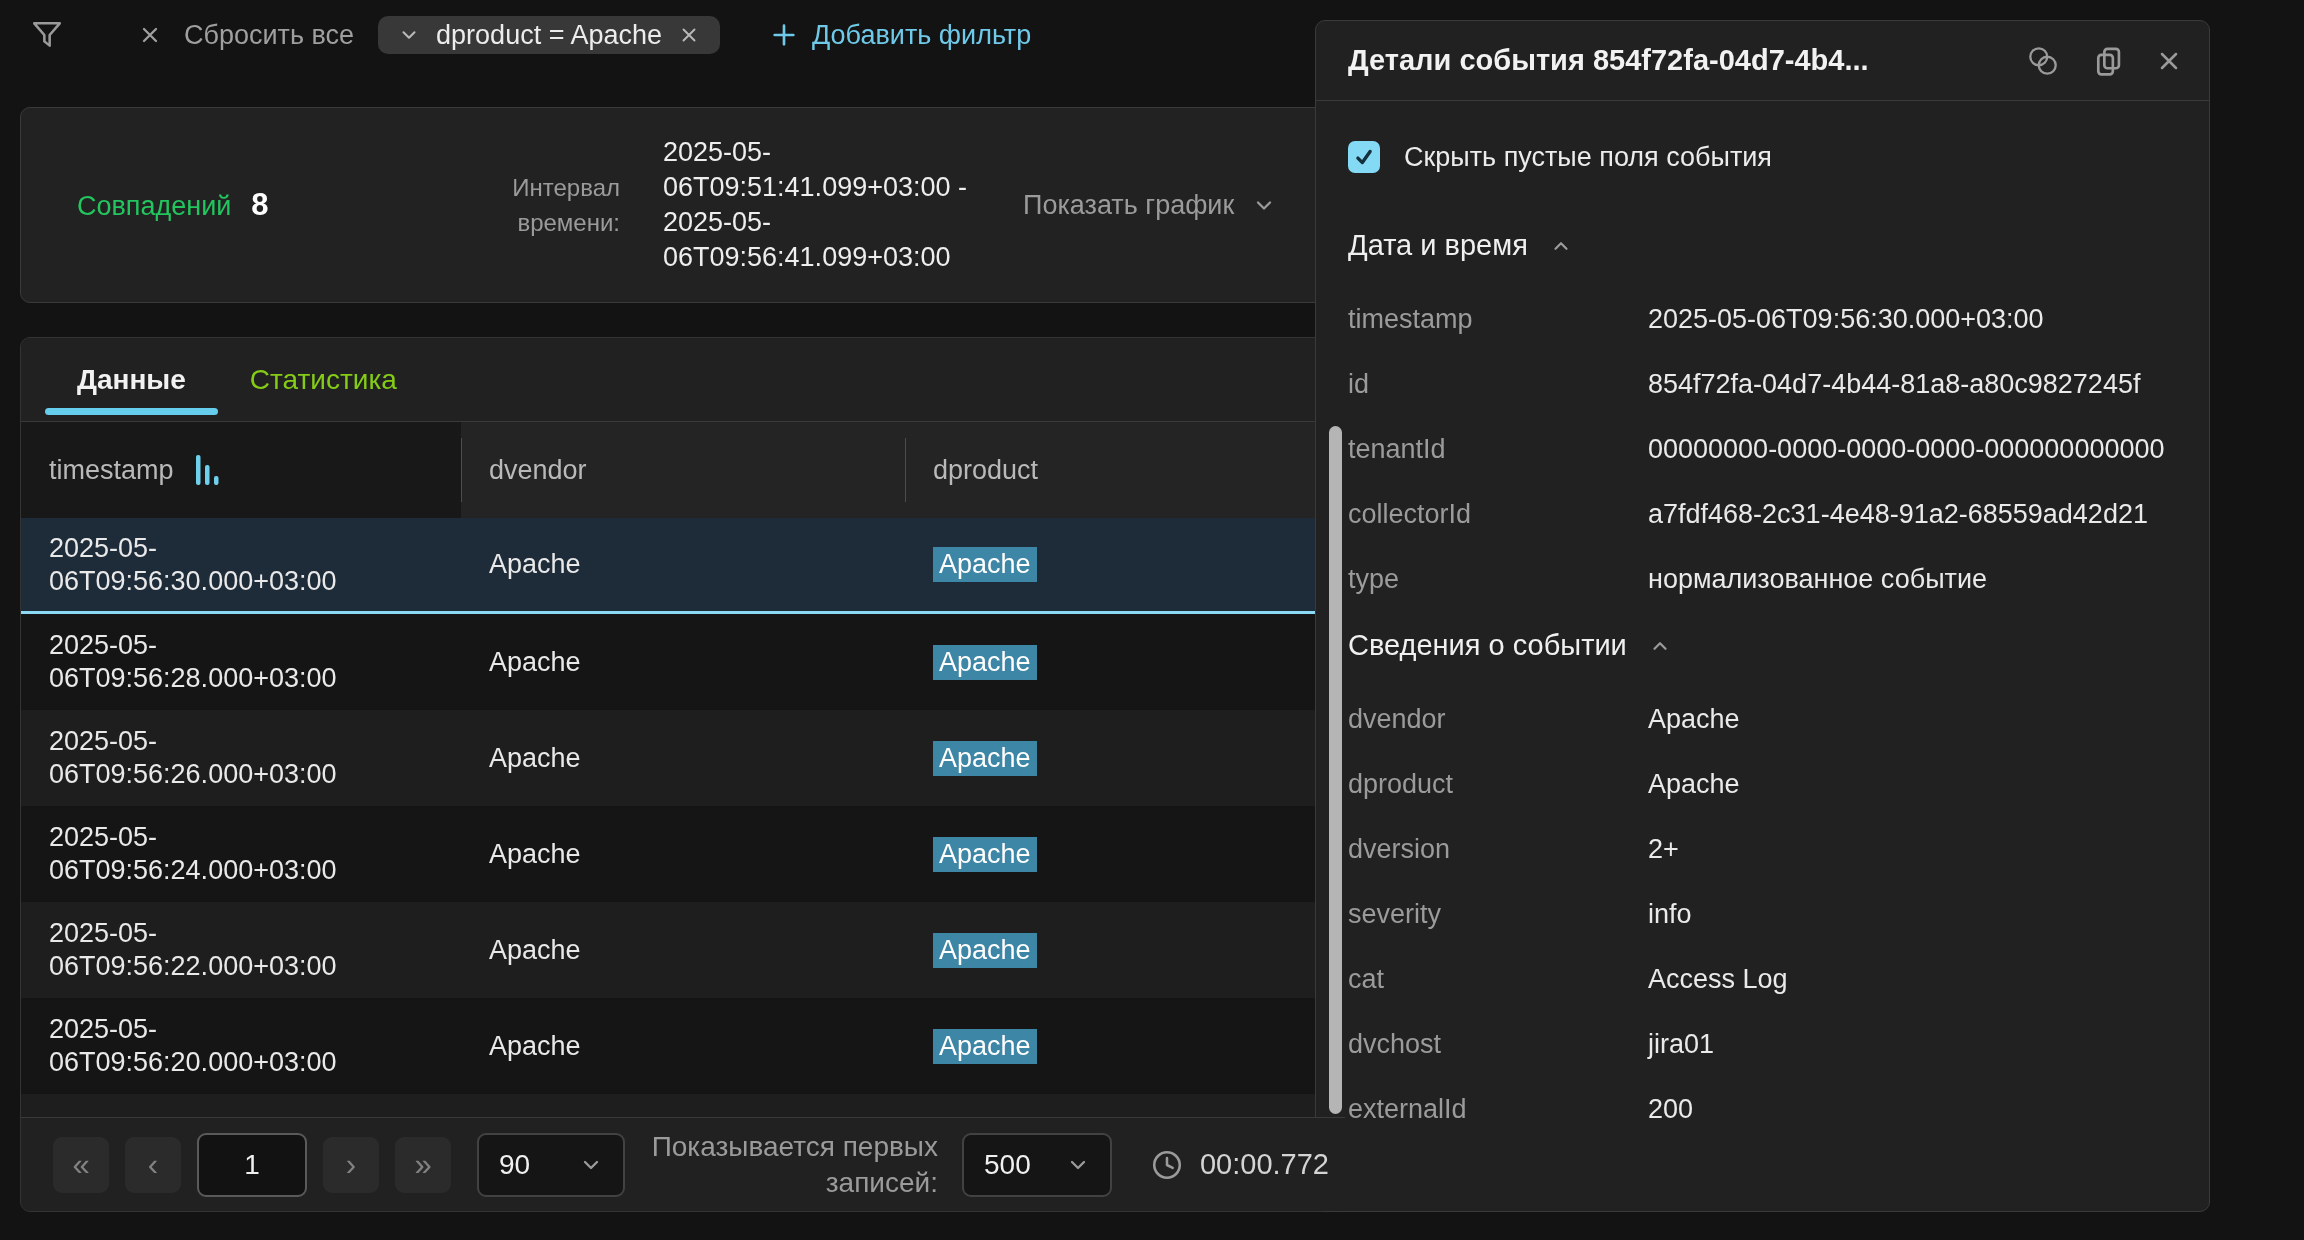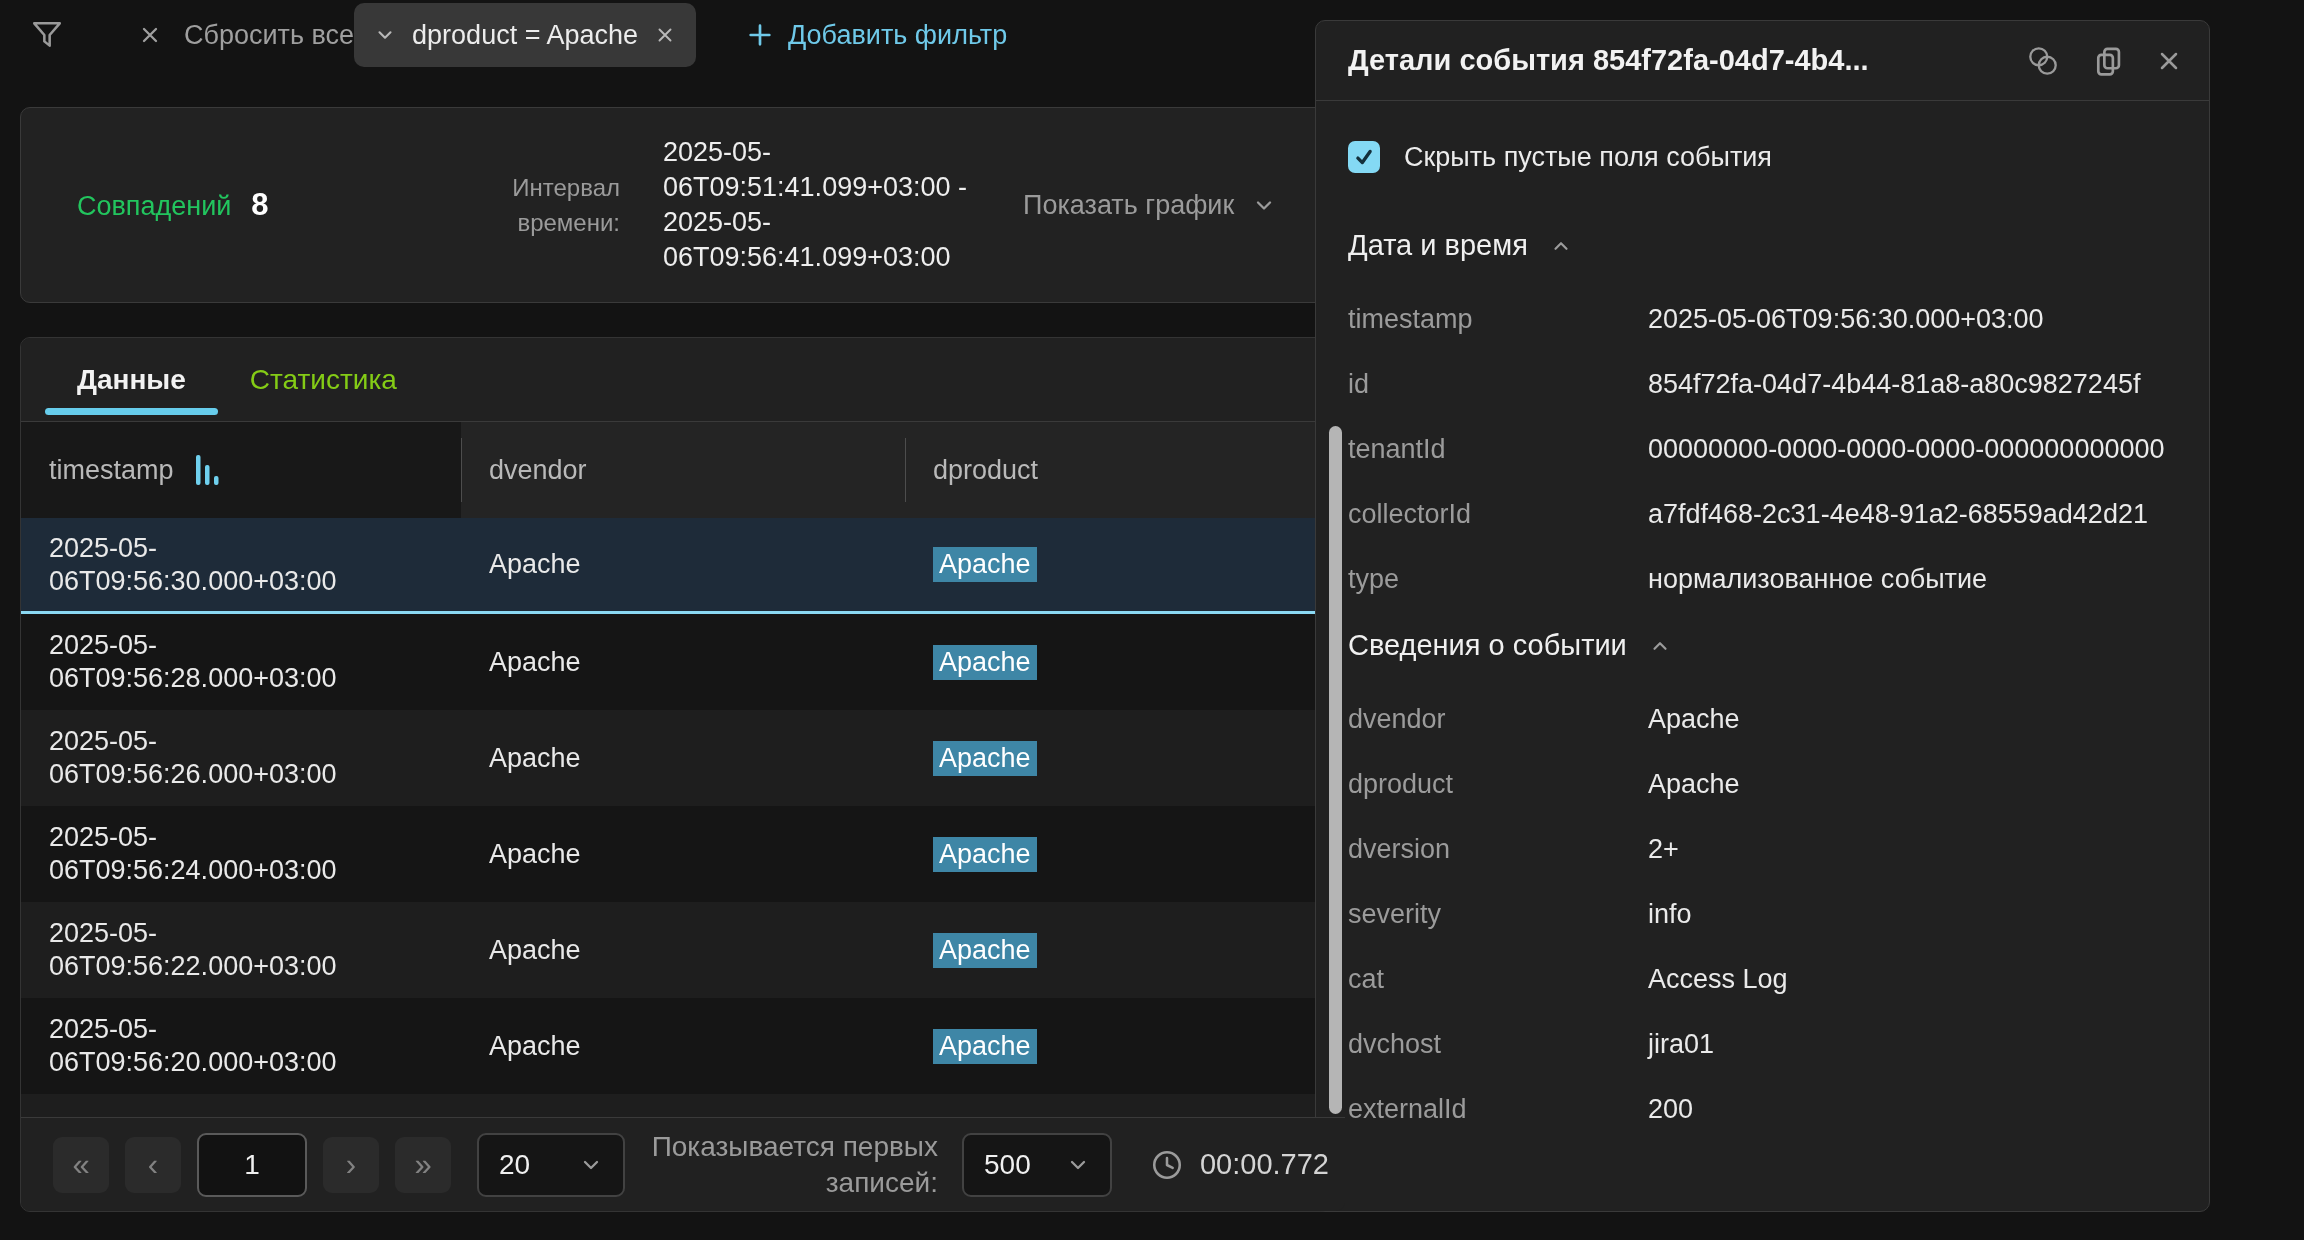--- a/index.html
+++ b/index.html
@@ -5,21 +5,21 @@
   * { margin:0; padding:0; box-sizing:border-box; }
   html,body { background:#101010; }
   body { font-family:"Liberation Sans","DejaVu Sans",sans-serif; }
   #app { position:relative; width:2304px; height:1240px; background:#131313; overflow:hidden; color:#e8e8e8;padding-left:21px; }
 
   
   #topbar { position:absolute; left:20px; top:0; width:1326px; height:70px; display:flex; align-items:center; }
   .funnel { margin-left:10px; color:#9a9a9a; display:flex; }
   .reset-group { margin-left:74px; display:flex; align-items:center; gap:22px; color:#9f9f9f; font-size:27px; cursor:default; }
   .reset-group .xi { display:flex; color:#9f9f9f; }
-  .chip { height:64px; background:#383838; border-radius:10px; display:flex; align-items:center; padding:0 20px; gap:16px; font-size:27px; color:#ececec; }
+  .chip { margin-left:24px; height:38px; background:#383838; border-radius:10px; display:flex; align-items:center; padding:0 20px; gap:16px; font-size:27px; color:#ececec; }
   .chip .chev, .chip .xi { display:flex; color:#b9b9b9; }
   .add-filter { margin-left:50px; display:flex; align-items:center; gap:14px; color:#6fc9e9; font-size:27px; }
   .add-filter .plus { display:flex; }
 
   
   #summary { position:absolute; left:20px; top:107px; width:1326px; height:196px; background:#222222; border:1px solid #3a3a3a; border-radius:10px; }
   .matches { position:absolute; left:56px; top:50%; transform:translateY(-50%); display:flex; align-items:baseline; gap:20px; }
   .matches .lbl { font-size:27px; color:#22c55e; }
   .matches .cnt { font-size:31px; font-weight:bold; color:#ffffff; }
   .interval-label { position:absolute; left:429px; width:170px; top:50%; transform:translateY(-50%); text-align:right; color:#9b9b9b; font-size:24px; line-height:35px; }
@@ -210,21 +210,21 @@
     </div>
     <div class="scroll-thumb"></div>
 
     <div class="pagination">
       <div class="pg-btn">«</div>
       <div class="pg-btn">‹</div>
       <input class="pg-input" value="1" style="">
       <div class="pg-btn">›</div>
       <div class="pg-btn">»</div>
       <div class="pg-select sel-50">
-        <span>20</span>
+        <span>90</span>
         <span class="chev">
           <svg width="24" height="24" viewBox="0 0 24 24">
               <polyline points="6,9 12,15 18,9" fill="none" stroke="currentColor" stroke-width="2.3" stroke-linecap="round" stroke-linejoin="round"></polyline>
             </svg>
         </span>
       </div>
       <div class="pg-right">
         <div class="showing-label">Показывается первых записей:</div>
         <div class="pg-select sel-500">
           <span>500</span>

